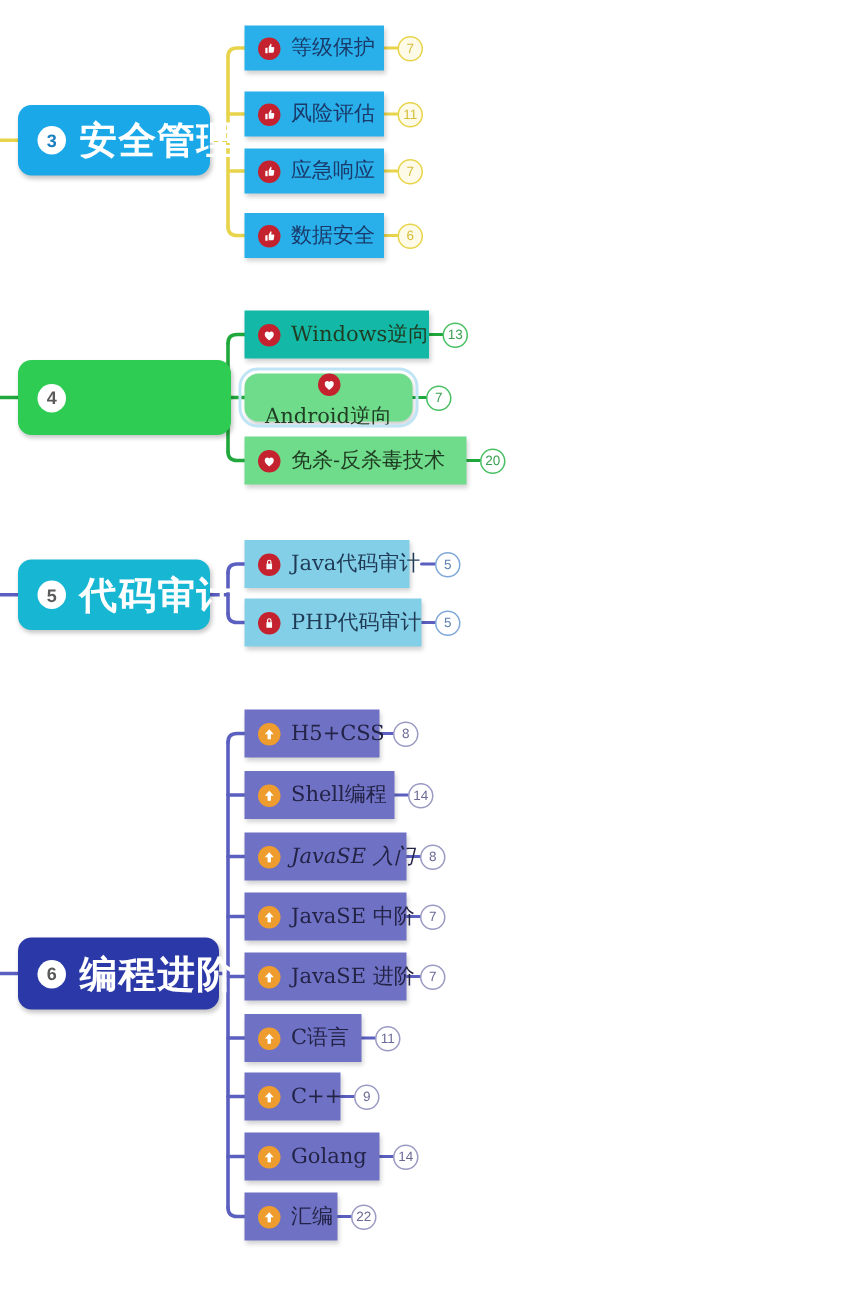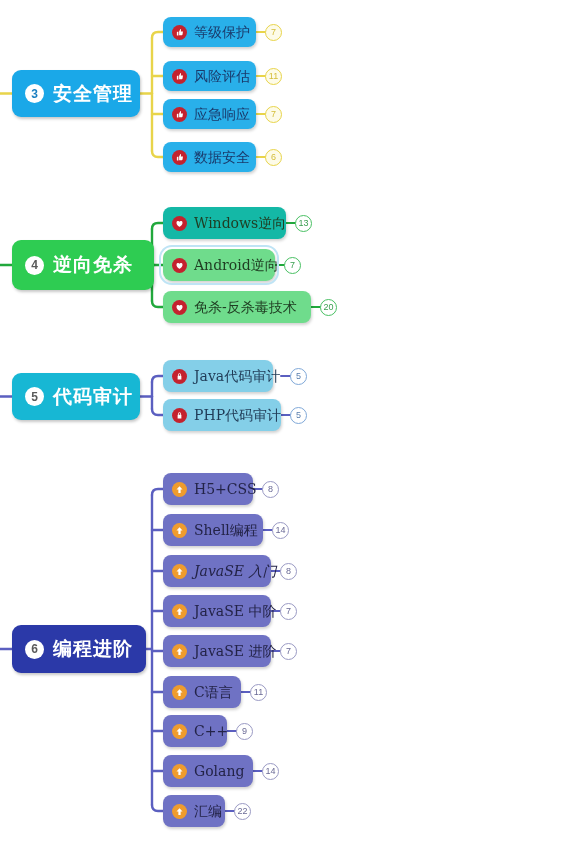--- a/index.html
+++ b/index.html
@@ -38,35 +38,35 @@
     border-radius: 50%;
     background: #ffffff;
     display: flex; align-items: center; justify-content: center;
     font-size: 12px;
     font-weight: bold;
     line-height: 1;
     flex: 0 0 auto;
   }
   .root-label {
     color: #ffffff;
-    font-size: 19px;
+    font-size: 25px;
     font-weight: bold;
     letter-spacing: 1px;
     font-family: "DejaVu Sans", "Liberation Sans", sans-serif;
     text-align: right;
   }
 
   
   .child-node {
     position: absolute;
     display: flex;
     align-items: center;
     gap: 7px;
     padding: 0 9px;
-    border-radius: 8px;
+    border-radius: 0;
     white-space: nowrap;
     box-shadow: 1px 2px 3px rgba(0,0,0,0.18);
   }
   .child-node.selected {
     outline: 2px solid #bfe4f5;
     outline-offset: 2px;
     border-radius: 9px;
   }
   .child-icon {
     width: 15px; height: 15px;
@@ -184,32 +184,31 @@
         <span class="child-icon" style="background: rgb(196, 34, 46);">
           <svg width="9" height="9" viewBox="0 0 24 24">
             <path fill="#fff" d="M6 10h3v10H6a1 1 0 0 1-1-1v-8a1 1 0 0 1 1-1zm5-.5 3.2-6.1c.3-.6 1.2-.5 1.5.1.4.9.5 2 .2 3L15.4 9H19a2 2 0 0 1 2 2.3l-1 6A2 2 0 0 1 18 19h-7V9.5z"></path>
           </svg>
         </span>
         <span class="child-label" style="color: rgb(26, 58, 107);">数据安全</span>
       </div>
       <div class="count-badge" style="left: 265px; top: 148.5px; border: 1.4px solid rgb(232, 212, 74); color: rgb(212, 190, 58); background: rgb(253, 251, 232);">6</div>
       <div class="root-node" style="left: 12px; top: 240px; width: 142px; height: 50px; background: rgb(46, 204, 82);">
         <div class="root-badge" style="color: rgb(90, 90, 90);">4</div>
-        <div class="root-label">逆向免杀</div>
       </div>
       <div class="child-node" style="left: 163px; top: 207px; width: 123px; height: 32px; background: #14b8a6;">
         <span class="child-icon" style="background: rgb(196, 34, 46);">
           <svg width="9" height="9" viewBox="0 0 24 24">
             <path fill="#fff" d="M12 21s-8-5-8-10.5A4.5 4.5 0 0 1 12 7a4.5 4.5 0 0 1 8 3.5C20 16 12 21 12 21z"></path>
           </svg>
         </span>
         <span class="child-label" style="color: rgb(31, 61, 34);">Windows逆向</span>
       </div>
       <div class="count-badge" style="left: 295px; top: 214.5px; border: 1.4px solid rgb(73, 192, 99); color: rgb(58, 158, 80); background: rgb(255, 255, 255);">13</div>
-      <div class="child-node selected" style="left: 163px; top: 249px; width: 112px; height: 32px; background: rgb(111, 220, 140);">
+      <div class="child-node selected" style="left: 163px; top: 249px; width: 112px; height: 32px; background: rgb(111, 220, 140); flex-direction: column;">
         <span class="child-icon" style="background: rgb(196, 34, 46);">
           <svg width="9" height="9" viewBox="0 0 24 24">
             <path fill="#fff" d="M12 21s-8-5-8-10.5A4.5 4.5 0 0 1 12 7a4.5 4.5 0 0 1 8 3.5C20 16 12 21 12 21z"></path>
           </svg>
         </span>
         <span class="child-label" style="color: rgb(31, 61, 34);">Android逆向</span>
       </div>
       <div class="count-badge" style="left: 284px; top: 256.5px; border: 1.4px solid rgb(73, 192, 99); color: rgb(58, 158, 80); background: rgb(255, 255, 255);">7</div>
       <div class="child-node" style="left: 163px; top: 291px; width: 148px; height: 32px; background: rgb(111, 220, 140);">
         <span class="child-icon" style="background: rgb(196, 34, 46);">

